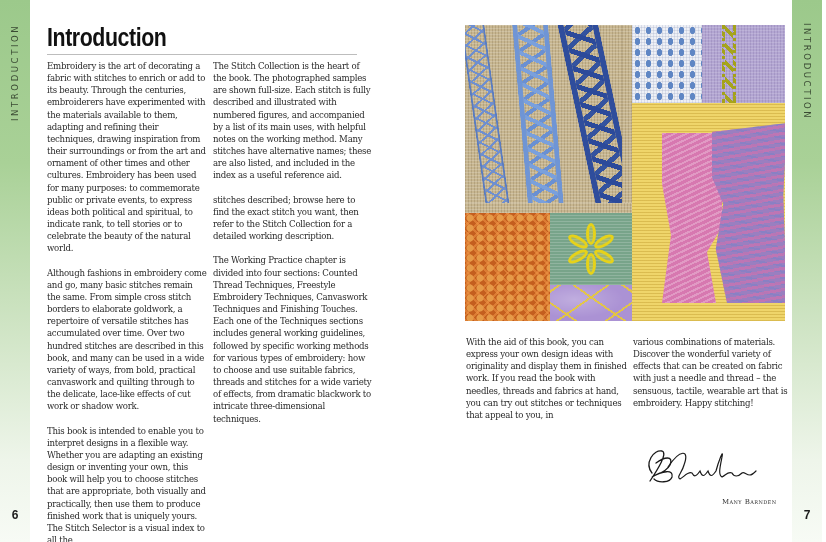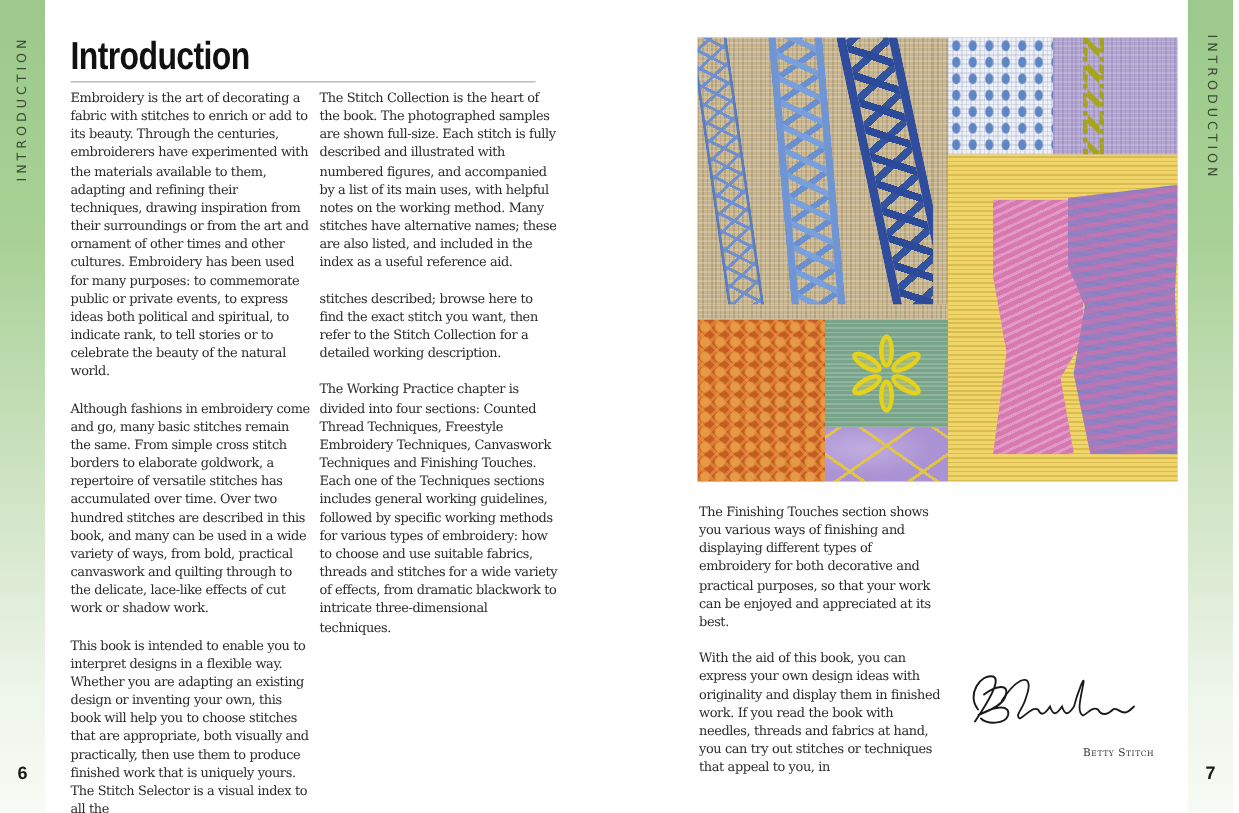--- a/index.html
+++ b/index.html
@@ -206,28 +206,30 @@
         <div class="petal" style="transform:rotate(300deg);"></div>
       </div>
     </div>
 
     <div class="tile lavender-smock" style="left:85px; top:260px; width:82px; height:36px;"></div>
 
     <div class="tile linen" style="left:0; top:178px; width:167px; height:10px;"></div>
   </div>
 
   <div class="col col3">
-    <p>The Finishing Touches section shows you various ways of finishing and displaying different types of embroidery for both decorative and practical purposes, so that your work can be enjoyed and appreciated at its best.</p>
     <p>With the aid of this book, you can express your own design ideas with originality and display them in finished work. If you read the book with needles, threads and fabrics at hand, you can try out stitches or techniques that appeal to you, in</p>
   </div>
 
+  <div class="col col4">
+    <p>various combinations of materials. Discover the wonderful variety of effects that can be created on fabric with just a needle and thread – the sensuous, tactile, wearable art that is embroidery. Happy stitching!</p>
+  </div>
 
   <svg class="signature" viewBox="0 0 120 45">
     <path d="M12 30 C 4 20, 14 6, 22 8 C 28 10, 18 26, 10 38 M16 20 C 24 14, 34 12, 30 22 C 26 30, 14 32, 12 34 C 22 28, 34 26, 32 34 C 30 40, 18 40, 14 36" fill="none" stroke="#1a1a1a" stroke-width="1.3" stroke-linecap="round"></path>
     <path d="M28 24 C 40 6, 50 6, 44 22 C 42 30, 36 34, 40 36 C 44 34, 48 28, 52 30 C 54 34, 56 34, 60 28 C 62 34, 64 34, 68 28 C 70 34, 72 34, 76 28 C 78 20, 84 4, 82 14 C 80 24, 78 32, 82 34 C 86 32, 88 28, 92 30 C 94 34, 98 34, 102 30 C 104 28, 106 32, 110 32 C 112 32, 114 30, 116 28" fill="none" stroke="#1a1a1a" stroke-width="1.2" stroke-linecap="round"></path>
   </svg>
-  <div class="author">Betty Stitch</div>
+  <div class="author">Many Barnden</div>
 
   <div class="tab right">
     <div class="tab-label">INTRODUCTION</div>
     <div class="page-num">7</div>
   </div>
 </div>
 
 </body></html>

